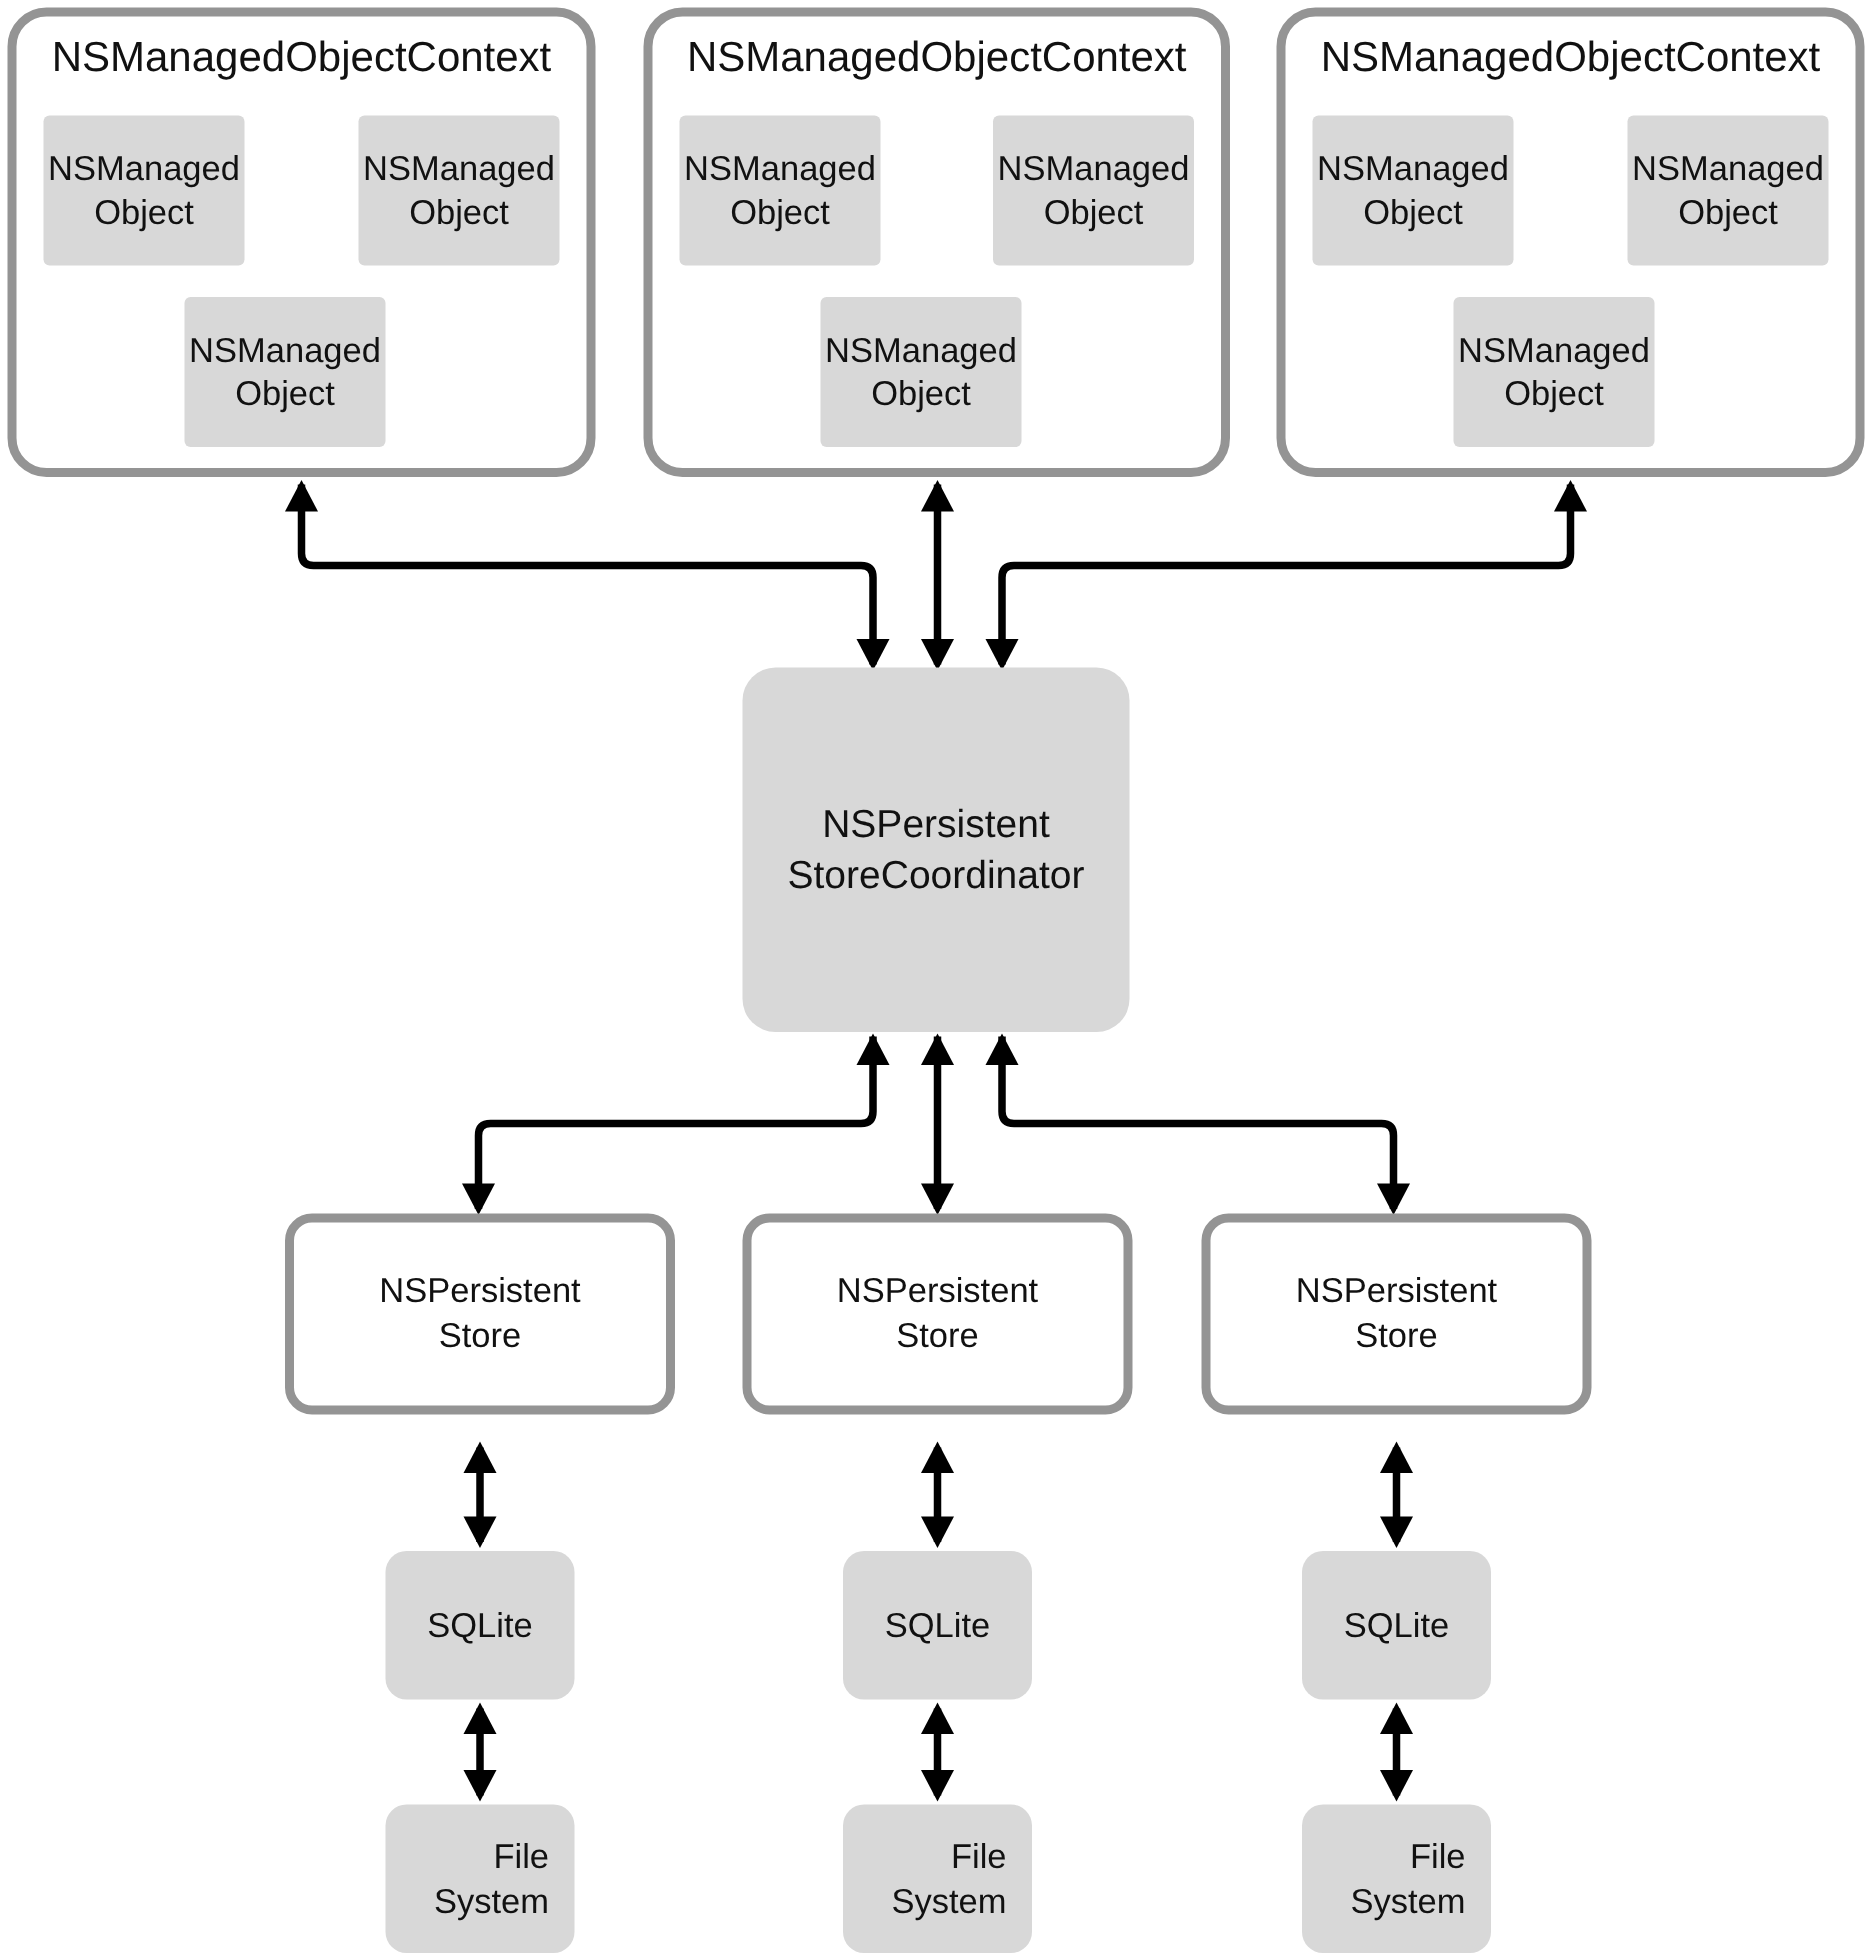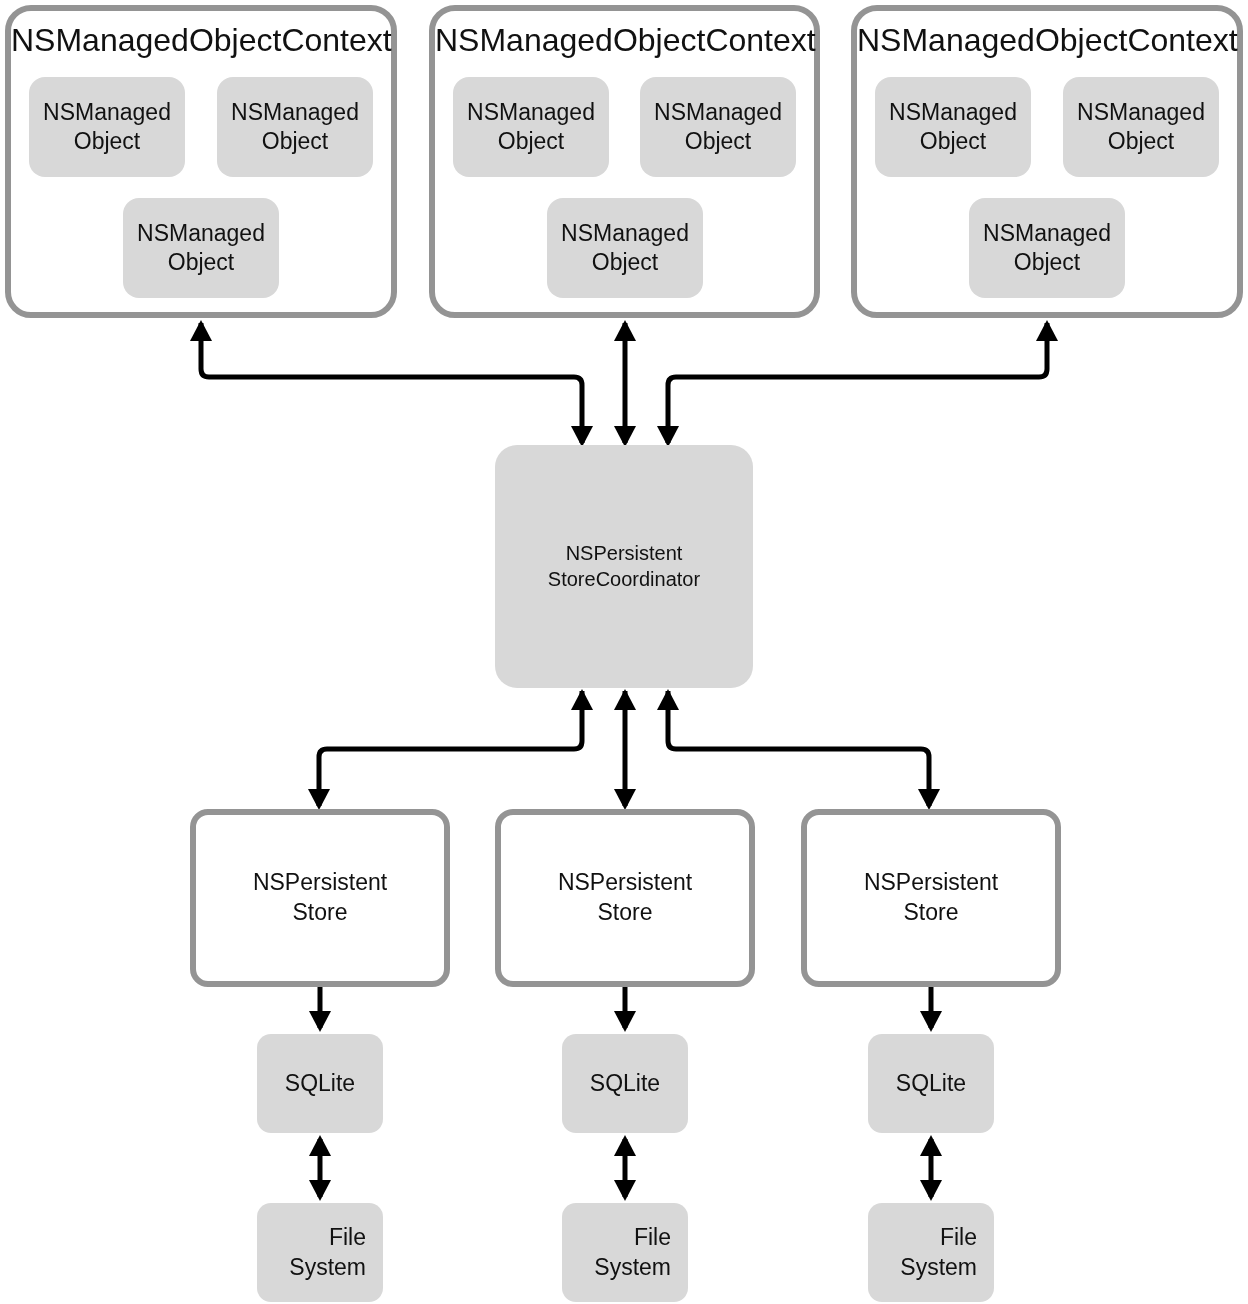--- a/index.html
+++ b/index.html
@@ -13,39 +13,39 @@
   .canvas{
     position:relative;width:1248px;height:1304px;background:var(--bg);
     font-family:"Liberation Sans",sans-serif;color:var(--text);
     overflow:hidden;
   }
   .connections{position:absolute;left:0;top:0;width:1248px;height:1304px;z-index:0;}
   .context{
     position:absolute;top:5px;height:313px;background:var(--bg);
     border:6px solid var(--border);border-radius:26px;box-sizing:border-box;z-index:1;
   }
-  .ctx-title{text-align:center;margin-top:11px;font-size:32px;}
+  .ctx-title{text-align:center;margin-top:11px;font-size:28px;}
   .obj{
-    position:absolute;width:156px;height:100px;background:var(--fill);border-radius:16px;
+    position:absolute;width:134px;height:100px;background:var(--fill);border-radius:4px;
     display:flex;align-items:center;justify-content:center;text-align:center;
     font-size:23px;line-height:1.26;
   }
   .obj span{width:132px;}
   .pos-a{left:18px;top:66px;}
   .pos-b{right:18px;top:66px;}
   .pos-c{left:112px;top:187px;}
   .coordinator{
     position:absolute;left:495px;top:445px;width:258px;height:243px;z-index:1;
     background:var(--fill);border-radius:22px;
     display:flex;align-items:center;justify-content:center;text-align:center;
-    font-size:20px;line-height:1.28;
+    font-size:26px;line-height:1.28;
   }
   .coordinator span{width:212px;}
   .store{
-    position:absolute;top:809px;width:260px;height:178px;z-index:1;
+    position:absolute;top:809px;width:260px;height:134px;z-index:1;
     background:var(--bg);border:6px solid var(--border);border-radius:18px;box-sizing:border-box;
     display:flex;align-items:center;justify-content:center;text-align:center;
     font-size:23px;line-height:1.3;
   }
   .store span{width:160px;}
   .smallbox{
     position:absolute;width:126px;height:99px;z-index:1;
     background:var(--fill);border-radius:14px;
     display:flex;align-items:center;justify-content:center;text-align:right;
     font-size:23px;line-height:1.3;

